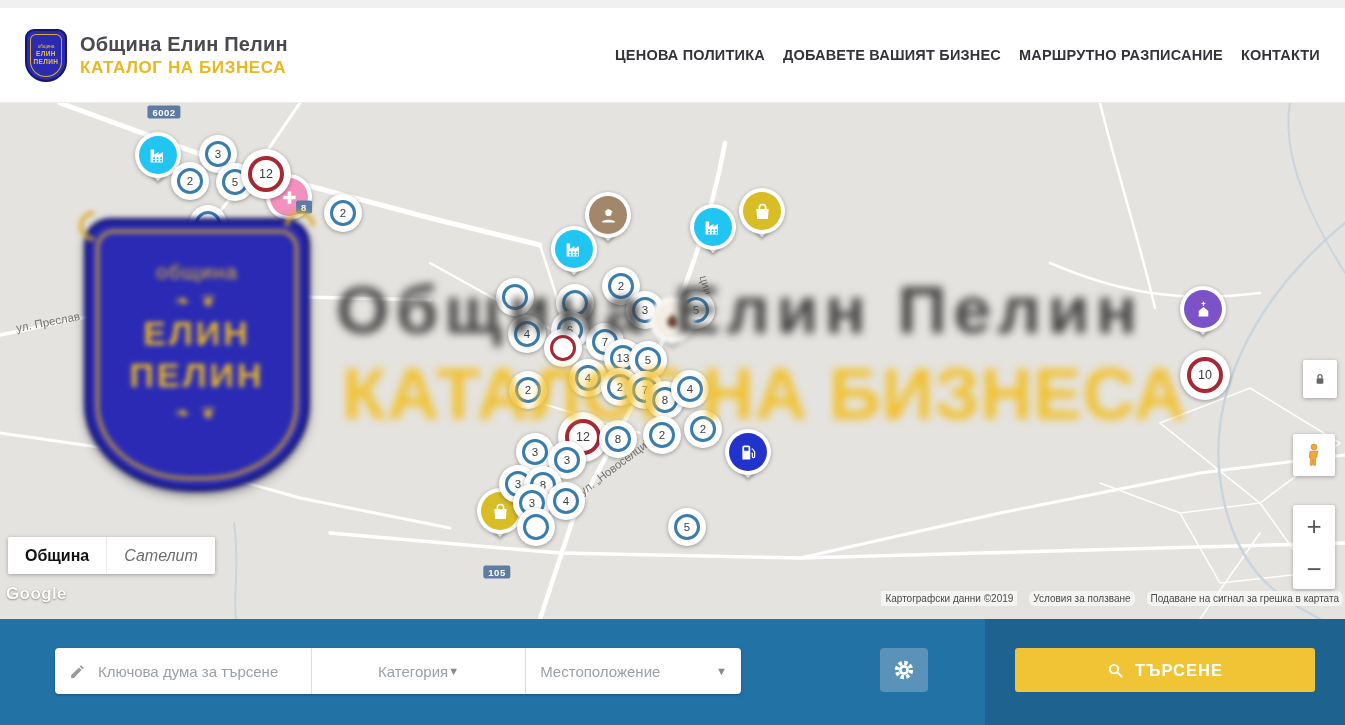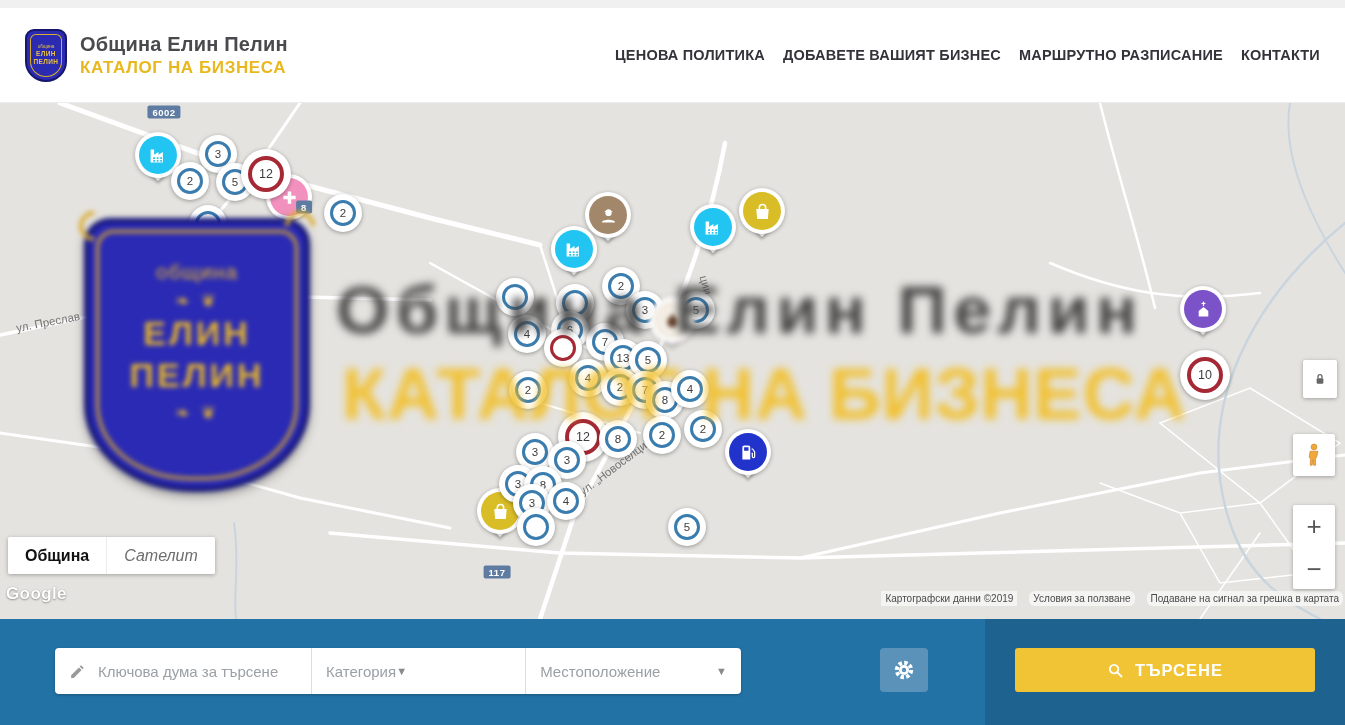--- a/index.html
+++ b/index.html
@@ -69,21 +69,21 @@
   .zoom-btn { width:42px; height:42px; display:grid; place-items:center; font-size:26px; color:#565656; cursor:pointer; }
   .zoom-div { height:1px; background:#e6e6e6; margin:0 7px; }
 
   
   .searchbar { position:relative; width:1345px; height:106px; background:#2272a5; }
   .searchbar-right { position:absolute; right:0; top:0; width:360px; height:106px; background:#1e6290; }
   .input-group { position:absolute; left:55px; top:29px; width:686px; height:46px; background:#fff; border-radius:4px; display:flex; box-shadow:0 1px 3px rgba(0,0,0,.25); z-index:2; }
   .seg { display:flex; align-items:center; padding:0 14px; }
   .seg + .seg { border-left:1px solid #ddd; }
   .seg-keyword { width:303px; }
-  .seg-cat { width:255px; justify-content:flex-start; cursor:pointer; }
+  .seg-cat { width:255px; justify-content:center; cursor:pointer; }
   .seg-loc { width:257px; justify-content:space-between; cursor:pointer; }
   .seg input { border:none; outline:none; flex:1; font-size:15px; font-family:inherit; color:#555; margin-left:12px; min-width:0; }
   .seg input::placeholder { color:#9aa0a6; }
   .sel-label { color:#9aa0a6; font-size:15px; }
   .chev { color:#8a8a8a; font-size:11px; }
   .gear-btn { position:absolute; left:880px; top:29px; width:48px; height:44px; background:#5b92ba; border-radius:4px; display:grid; place-items:center; cursor:pointer; z-index:2; }
   .search-btn { position:absolute; left:1015px; top:29px; width:300px; height:44px; background:#f0c434; border:none; border-radius:3px; color:#fff; font-size:16.5px; font-weight:bold; letter-spacing:1px; display:flex; align-items:center; justify-content:center; gap:11px; cursor:pointer; font-family:inherit; z-index:2; }
 </style>
 </head>
 <body>
@@ -343,21 +343,21 @@
         <span class="ring"></span>
       </div>
       <div class="cluster" style="left: 687px; top: 424px;">
         <span class="ring">5</span>
       </div>
       <div class="cluster red large" style="left: 1205px; top: 272px;">
         <span class="ring">10</span>
       </div>
       <span class="road-shield" style="left: 164px; top: 9px; transform: translate(-50%, -50%);">6002</span>
       <span class="road-shield" style="left: 304px; top: 104px; transform: translate(-50%, -50%);">8</span>
-      <span class="road-shield" style="left: 497px; top: 469px; transform: translate(-50%, -50%);">117</span>
+      <span class="road-shield" style="left: 497px; top: 469px; transform: translate(-50%, -50%);">105</span>
       <span class="street-label" style="left: 48px; top: 219px; transform: translate(-50%, -50%) rotate(-11deg);">ул. Преслав</span>
       <span class="street-label" style="left: 612px; top: 366px; transform: translate(-50%, -50%) rotate(-37deg);">бул. „Новоселци“</span>
       <span class="street-label" style="left: 706px; top: 182px; transform: translate(-50%, -50%) rotate(75deg);">ции</span>
     </div>
 
   <div class="wm-logo">
     <div class="wm-shield">
       <div class="wm-curl l"></div>
       <div class="wm-curl r"></div>
     </div>

